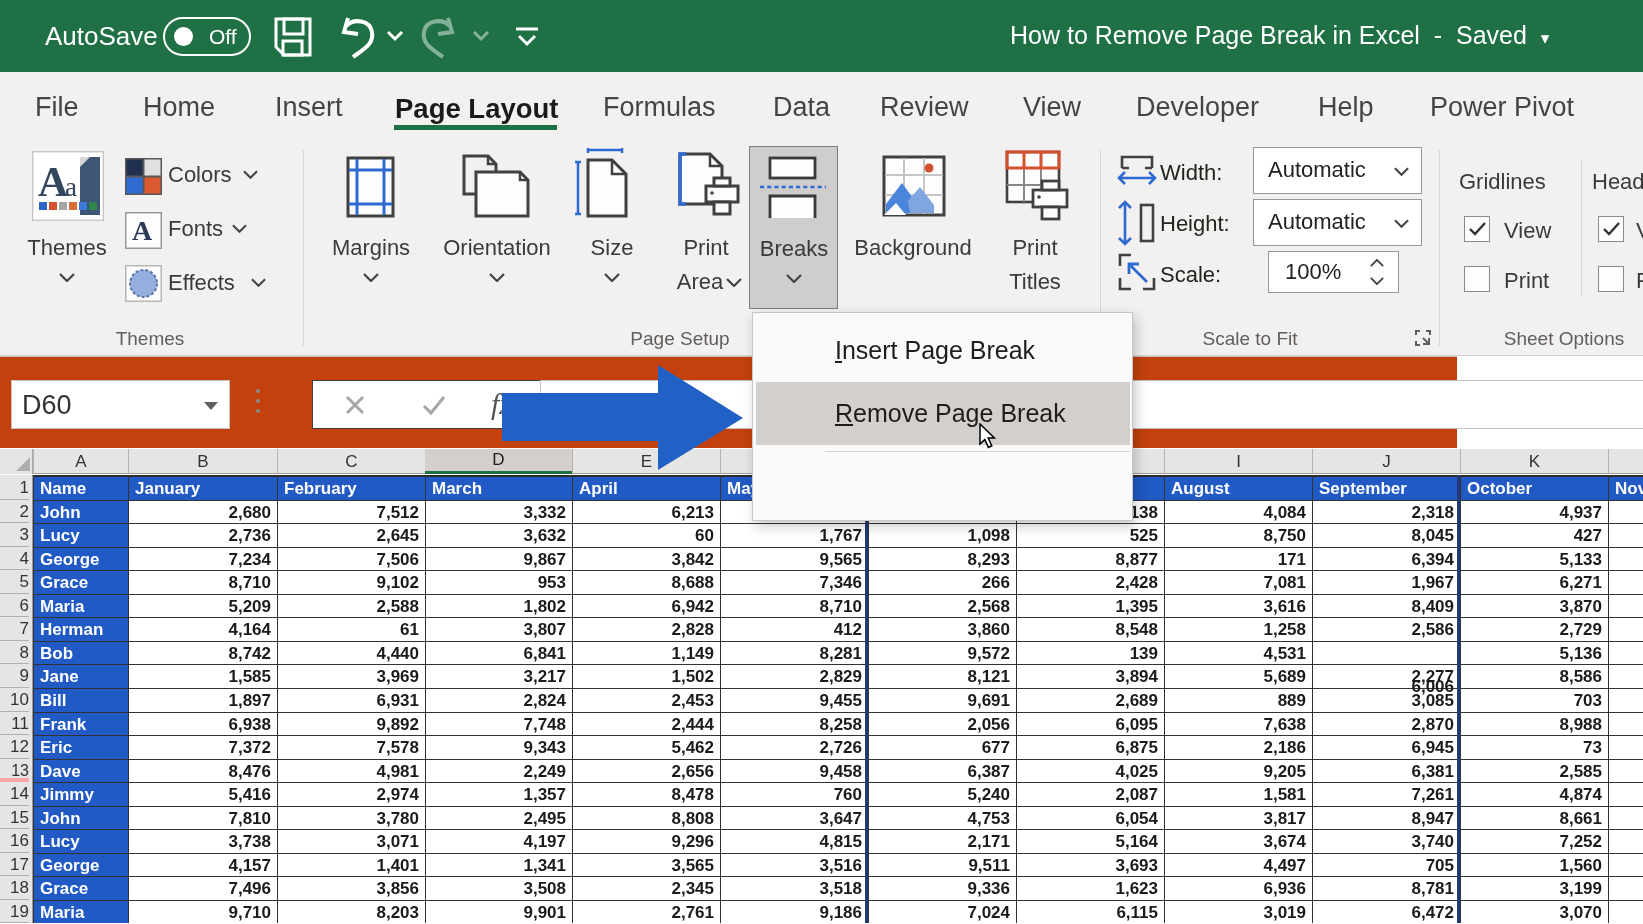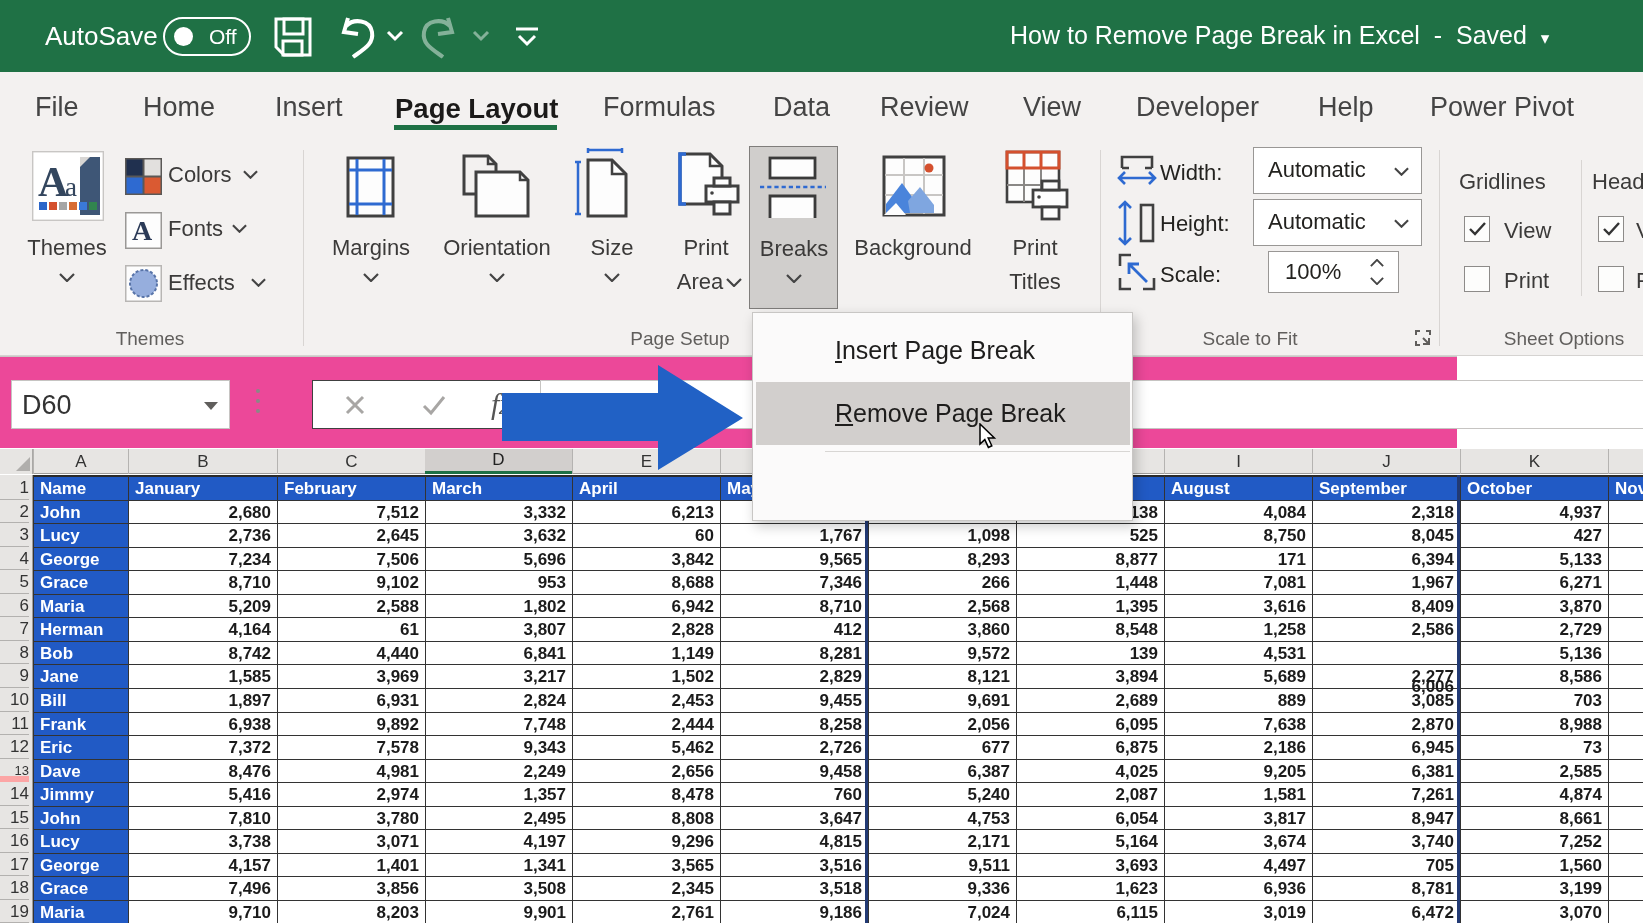--- a/index.html
+++ b/index.html
@@ -22,21 +22,21 @@
 .glabel{position:absolute;top:188px;font-size:19px;color:#605e5c;white-space:nowrap;transform:translateX(-50%)}
 .blabel{position:absolute;font-size:22px;color:#3b3a39;white-space:nowrap;transform:translateX(-50%)}
 .chev{position:absolute;width:16px;height:9px;transform:translateX(-50%)}
 
 #breaksbtn{position:absolute;left:749px;top:6px;width:89px;height:163px;background:#d0cecc;border:1.5px solid #7f7d7b}
 
 .sel{position:absolute;background:#fff;border:1px solid #999795;font-size:22px;color:#23221f}
 
 .cb{position:absolute;width:26px;height:26px;background:#fdfdfc;border:1.5px solid #8d8b89}
 
-#fbar{position:absolute;left:0;top:356px;width:1457px;height:92px;background:#ec4899;border-top:1px solid #c9c7c5}
+#fbar{position:absolute;left:0;top:356px;width:1457px;height:92px;background:#c2410c;border-top:1px solid #c9c7c5}
 #namebox{position:absolute;left:11px;top:23px;width:219px;height:49px;background:#fff;border:1px solid #c6c4c2;font-size:27px;color:#333}
 #namebox span{position:absolute;left:10px;top:9px}
 #fxbox{position:absolute;left:312px;top:23px;width:235px;height:49px;background:#fff;border:1px solid #404040}
 #finput{position:absolute;left:540px;top:23px;width:1103px;height:49px;background:#fff;border:1px solid #c6c4c2;border-right:none}
 
 .ct{position:absolute;font-size:17px;font-weight:bold;white-space:nowrap;overflow:hidden;height:20px}
 .ct.hb{color:#fff;text-align:left}
 .ct.nb{color:#fff;text-align:left}
 .ct.nv{color:#1b1b1b;text-align:right}
 
@@ -354,21 +354,21 @@
 <div class="abs" style="left:0;top:523.1px;width:29px;height:23.55px;font-size:17px;color:#333;text-align:right;line-height:23.55px;border-bottom:1px solid #b3b1af">3</div>
 <div class="abs" style="left:0;top:546.6px;width:29px;height:23.55px;font-size:17px;color:#333;text-align:right;line-height:23.55px;border-bottom:1px solid #b3b1af">4</div>
 <div class="abs" style="left:0;top:570.2px;width:29px;height:23.55px;font-size:17px;color:#333;text-align:right;line-height:23.55px;border-bottom:1px solid #b3b1af">5</div>
 <div class="abs" style="left:0;top:593.8px;width:29px;height:23.55px;font-size:17px;color:#333;text-align:right;line-height:23.55px;border-bottom:1px solid #b3b1af">6</div>
 <div class="abs" style="left:0;top:617.3px;width:29px;height:23.55px;font-size:17px;color:#333;text-align:right;line-height:23.55px;border-bottom:1px solid #b3b1af">7</div>
 <div class="abs" style="left:0;top:640.9px;width:29px;height:23.55px;font-size:17px;color:#333;text-align:right;line-height:23.55px;border-bottom:1px solid #b3b1af">8</div>
 <div class="abs" style="left:0;top:664.4px;width:29px;height:23.55px;font-size:17px;color:#333;text-align:right;line-height:23.55px;border-bottom:1px solid #b3b1af">9</div>
 <div class="abs" style="left:0;top:688.0px;width:29px;height:23.55px;font-size:17px;color:#333;text-align:right;line-height:23.55px;border-bottom:1px solid #b3b1af">10</div>
 <div class="abs" style="left:0;top:711.5px;width:29px;height:23.55px;font-size:17px;color:#333;text-align:right;line-height:23.55px;border-bottom:1px solid #b3b1af">11</div>
 <div class="abs" style="left:0;top:735.0px;width:29px;height:23.55px;font-size:17px;color:#333;text-align:right;line-height:23.55px;border-bottom:1px solid #b3b1af">12</div>
-<div class="abs" style="left:0;top:758.6px;width:29px;height:23.55px;font-size:13px;color:#333;text-align:right;line-height:23.55px;border-bottom:6px solid #fca5a5">13</div>
+<div class="abs" style="left:0;top:758.6px;width:29px;height:23.55px;font-size:16px;color:#333;text-align:right;line-height:23.55px;border-bottom:4px solid #fca5a5">13</div>
 <div class="abs" style="left:0;top:782.2px;width:29px;height:23.55px;font-size:17px;color:#333;text-align:right;line-height:23.55px;border-bottom:1px solid #b3b1af">14</div>
 <div class="abs" style="left:0;top:805.7px;width:29px;height:23.55px;font-size:17px;color:#333;text-align:right;line-height:23.55px;border-bottom:1px solid #b3b1af">15</div>
 <div class="abs" style="left:0;top:829.2px;width:29px;height:23.55px;font-size:17px;color:#333;text-align:right;line-height:23.55px;border-bottom:1px solid #b3b1af">16</div>
 <div class="abs" style="left:0;top:852.8px;width:29px;height:23.55px;font-size:17px;color:#333;text-align:right;line-height:23.55px;border-bottom:1px solid #b3b1af">17</div>
 <div class="abs" style="left:0;top:876.4px;width:29px;height:23.55px;font-size:17px;color:#333;text-align:right;line-height:23.55px;border-bottom:1px solid #b3b1af">18</div>
 <div class="abs" style="left:0;top:899.9px;width:29px;height:23.55px;font-size:17px;color:#333;text-align:right;line-height:23.55px;border-bottom:1px solid #b3b1af">19</div>
 <div class="abs" style="left:33px;top:476.0px;width:1610px;height:23.55px;background:#215ac5"></div>
 <div class="abs" style="left:33px;top:476.0px;width:95px;height:447.4px;background:#215ac5"></div>
 <div class="abs" style="left:33px;top:476.0px;width:1610px;height:1px;background:#333"></div>
 <div class="abs" style="left:33px;top:499.6px;width:1610px;height:1px;background:#333"></div>
@@ -433,36 +433,36 @@
 <div class="ct nv" style="left:572px;top:526.1px;width:142px">60</div>
 <div class="ct nv" style="left:720px;top:526.1px;width:142px">1,767</div>
 <div class="ct nv" style="left:868px;top:526.1px;width:142px">1,098</div>
 <div class="ct nv" style="left:1016px;top:526.1px;width:142px">525</div>
 <div class="ct nv" style="left:1164px;top:526.1px;width:142px">8,750</div>
 <div class="ct nv" style="left:1312px;top:526.1px;width:142px">8,045</div>
 <div class="ct nv" style="left:1460px;top:526.1px;width:142px">427</div>
 <div class="ct nb" style="left:40px;top:549.6px;width:85px">George</div>
 <div class="ct nv" style="left:128px;top:549.6px;width:143px">7,234</div>
 <div class="ct nv" style="left:277px;top:549.6px;width:142px">7,506</div>
-<div class="ct nv" style="left:425px;top:549.6px;width:141px">5,696</div>
+<div class="ct nv" style="left:425px;top:549.6px;width:141px">9,867</div>
 <div class="ct nv" style="left:572px;top:549.6px;width:142px">3,842</div>
 <div class="ct nv" style="left:720px;top:549.6px;width:142px">9,565</div>
 <div class="ct nv" style="left:868px;top:549.6px;width:142px">8,293</div>
 <div class="ct nv" style="left:1016px;top:549.6px;width:142px">8,877</div>
 <div class="ct nv" style="left:1164px;top:549.6px;width:142px">171</div>
 <div class="ct nv" style="left:1312px;top:549.6px;width:142px">6,394</div>
 <div class="ct nv" style="left:1460px;top:549.6px;width:142px">5,133</div>
 <div class="ct nb" style="left:40px;top:573.2px;width:85px">Grace</div>
 <div class="ct nv" style="left:128px;top:573.2px;width:143px">8,710</div>
 <div class="ct nv" style="left:277px;top:573.2px;width:142px">9,102</div>
 <div class="ct nv" style="left:425px;top:573.2px;width:141px">953</div>
 <div class="ct nv" style="left:572px;top:573.2px;width:142px">8,688</div>
 <div class="ct nv" style="left:720px;top:573.2px;width:142px">7,346</div>
 <div class="ct nv" style="left:868px;top:573.2px;width:142px">266</div>
-<div class="ct nv" style="left:1016px;top:573.2px;width:142px">1,448</div>
+<div class="ct nv" style="left:1016px;top:573.2px;width:142px">2,428</div>
 <div class="ct nv" style="left:1164px;top:573.2px;width:142px">7,081</div>
 <div class="ct nv" style="left:1312px;top:573.2px;width:142px">1,967</div>
 <div class="ct nv" style="left:1460px;top:573.2px;width:142px">6,271</div>
 <div class="ct nb" style="left:40px;top:596.8px;width:85px">Maria</div>
 <div class="ct nv" style="left:128px;top:596.8px;width:143px">5,209</div>
 <div class="ct nv" style="left:277px;top:596.8px;width:142px">2,588</div>
 <div class="ct nv" style="left:425px;top:596.8px;width:141px">1,802</div>
 <div class="ct nv" style="left:572px;top:596.8px;width:142px">6,942</div>
 <div class="ct nv" style="left:720px;top:596.8px;width:142px">8,710</div>
 <div class="ct nv" style="left:868px;top:596.8px;width:142px">2,568</div>

